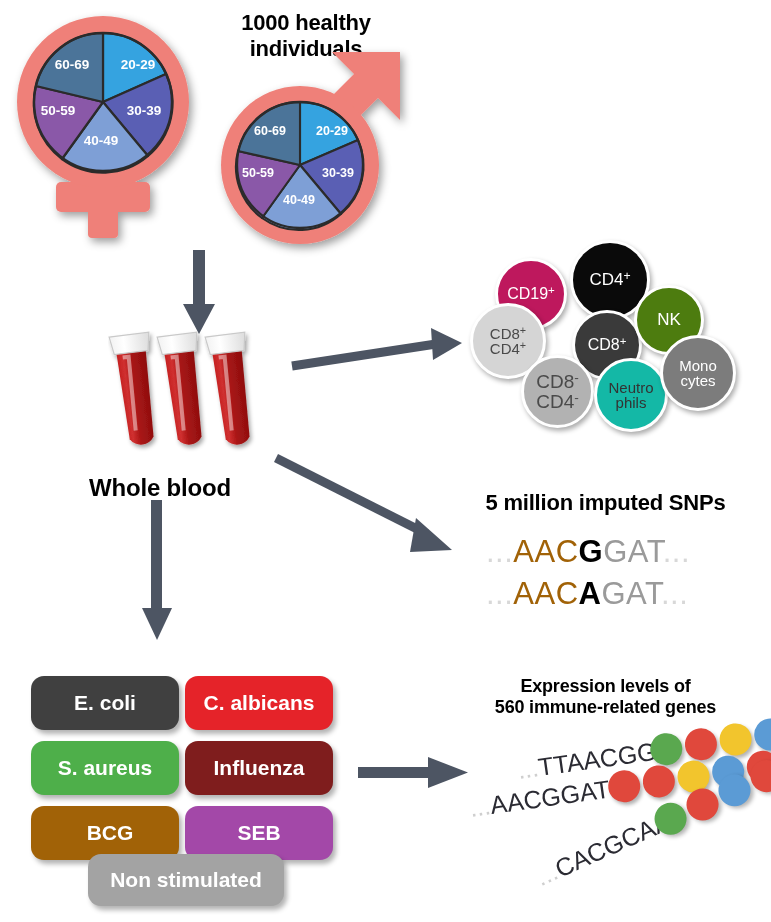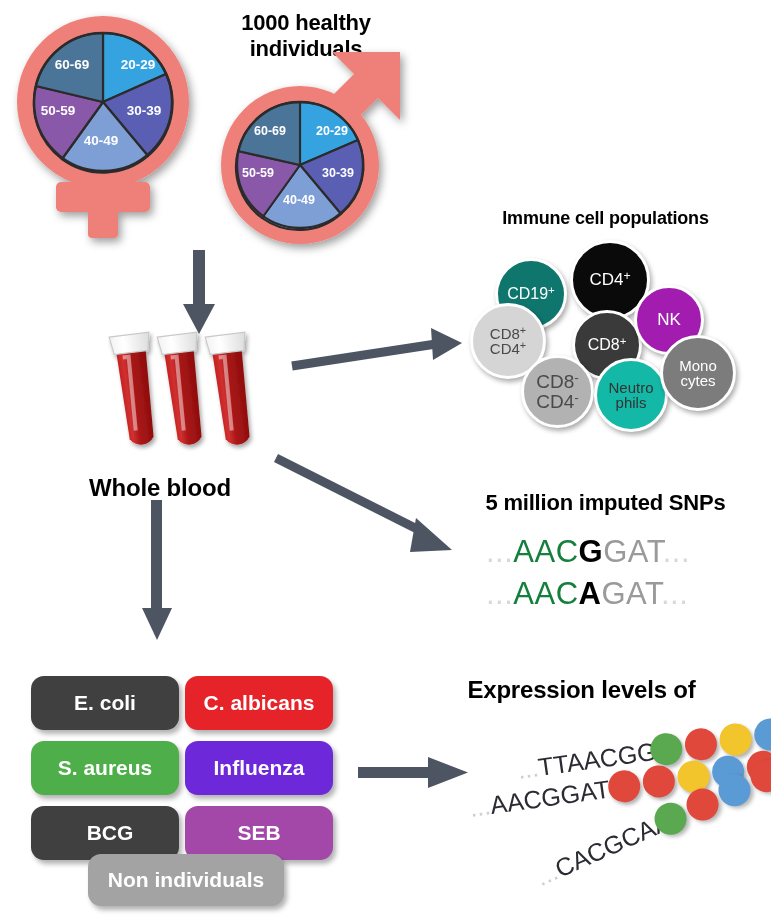--- a/index.html
+++ b/index.html
@@ -33,22 +33,22 @@
   }
   #title-immune {
     left: 440px; top: 208px; width: 331px;
     font-size: 18px;
   }
   #title-snps {
     left: 440px; top: 490px; width: 331px;
     font-size: 22px;
   }
   #title-expression {
-    left: 416px; top: 676px; width: 331px;
-    font-size: 24px;
+    left: 440px; top: 676px; width: 331px;
+    font-size: 18px;
   }
   #label-whole-blood {
     left: 60px; top: 474px; width: 200px;
     font-size: 24px;
   }
 
   
   .gender { position: absolute; }
   .gender svg { display: block; overflow: visible; }
 
@@ -102,21 +102,21 @@
   .snp-row {
     position: absolute;
     font-size: 31px;
     font-weight: normal;
     white-space: nowrap;
     letter-spacing: 0.5px;
     font-family: "Liberation Sans", sans-serif;
   }
   .snp-row .dots-l { color: #d8d8d8; }
   .snp-row .dots-r { color: #d8d8d8; }
-  .snp-row .b1 { color: #15803d; margin-top: 29px; }
+  .snp-row .b1 { color: #a16207; margin-top: 29px; }
   .snp-row .hl { color: #000000; font-weight: bold; }
   .snp-row .a2 { color: #9a9a9a; }
 
   
   .strand { position: absolute; transform-origin: left center; }
   .strand-seq {
     position: absolute;
     font-size: 25px;
     color: #2b2b33;
     white-space: nowrap;
@@ -264,41 +264,40 @@
     <path d="M144,66 L180,98 L138,100 Z" fill="#4d5563"></path>
   </svg>
 
   <svg class="abs" style="left:128px; top:500px;" width="60" height="145">
     <g fill="#4d5563">
       <rect x="23" y="0" width="11" height="112"></rect>
       <path d="M14,108 L44,108 L29,140 Z"></path>
     </g>
   </svg>
 
-  <div class="abs heading" id="title-immune">Immune cell populations</div>
 
   <div class="abs" style="left:0; top:0; width:771px; height:922px; pointer-events:none;">
 
-    <div class="bubble" style="left:495px; top:258px; width:72px; height:72px; background:#0f766e; color:#ffffff; font-size:16px;">
+    <div class="bubble" style="left:495px; top:258px; width:72px; height:72px; background:#be185d; color:#ffffff; font-size:16px;">
       <span>CD19<sup>+</sup></span>
     </div>
 
     <div class="bubble" style="left:570px; top:240px; width:80px; height:80px; background:#0a0a0a; color:#ffffff; font-size:17px;">
       <span>CD4<sup>+</sup></span>
     </div>
 
     <div class="bubble" style="left:470px; top:303px; width:76px; height:76px; background:#d5d5d5; color:#4a4a4a; font-size:15px;">
       <span>CD8<sup>+</sup><br>CD4<sup>+</sup></span>
     </div>
 
     <div class="bubble" style="left:572px; top:310px; width:70px; height:70px; background:#3a3a3a; color:#ffffff; font-size:16px;">
       <span>CD8<sup>+</sup></span>
     </div>
 
-    <div class="bubble" style="left:634px; top:285px; width:70px; height:70px; background:#a21caf; color:#ffffff; font-size:17px;">
+    <div class="bubble" style="left:634px; top:285px; width:70px; height:70px; background:#4d7c0f; color:#ffffff; font-size:17px;">
       <span>NK</span>
     </div>
 
     <div class="bubble" style="left:521px; top:355px; width:73px; height:73px; background:#b2b2b2; color:#4a4a4a; font-size:19px;">
       <span>CD8<sup>-</sup><br>CD4<sup>-</sup></span>
     </div>
 
     <div class="bubble" style="left:594px; top:358px; width:74px; height:74px; background:#14b8a6; color:#333333; font-size:15px;">
       <span>Neutro<br>phils</span>
     </div>
@@ -320,42 +319,43 @@
 
   <div class="pill" style="left:31px;  top:676px; width:148px; height:54px; background:#404040;">
     <span>E. coli</span>
   </div>
   <div class="pill" style="left:185px; top:676px; width:148px; height:54px; background:#e52329;">
     <span>C. albicans</span>
   </div>
   <div class="pill" style="left:31px;  top:741px; width:148px; height:54px; background:#4eaf4a;">
     <span>S. aureus</span>
   </div>
-  <div class="pill" style="left:185px; top:741px; width:148px; height:54px; background:#6d28d9;">
+  <div class="pill" style="left:185px; top:741px; width:148px; height:54px; background:#7f1d1d;">
     <span>Influenza</span>
   </div>
-  <div class="pill" style="left:31px;  top:806px; width:148px; height:54px; background:#404040;padding-left:10px;">
+  <div class="pill" style="left:31px;  top:806px; width:148px; height:54px; background:#a16207;padding-left:10px;">
     <span>BCG</span>
   </div>
   <div class="pill" style="left:185px; top:806px; width:148px; height:54px; background:#a348a8;">
     <span>SEB</span>
   </div>
   <div class="pill" style="left:88px;  top:854px; width:196px; height:52px; background:#a3a3a3;">
-    <span>Non individuals</span>
+    <span>Non stimulated</span>
   </div>
 
   <svg class="abs" style="left:358px; top:752px;" width="122" height="46">
     <g fill="#4d5563">
       <rect x="0" y="15" width="78" height="11"></rect>
       <path d="M70,5 L110,20.5 L70,36 Z"></path>
     </g>
   </svg>
 
   <div class="abs heading" id="title-expression">
     <div>Expression levels of</div>
+    <div>560 immune-related genes</div>
   </div>
 
   <div class="strand" style="left:518px; top:772px; transform:rotate(-8deg);">
     <div class="strand-seq" style="left:0; top:-16px;">
       <span class="fade">...</span><span>TTAACGG</span>
     </div>
     <div class="bead" style="left:134px; top:-18px; background:#5aa84f;"></div>
     <div class="bead" style="left:169px; top:-18px; background:#e0483c;"></div>
     <div class="bead" style="left:204px; top:-18px; background:#f2c52d;"></div>
     <div class="bead" style="left:239px; top:-18px; background:#5b9bd5;"></div>

